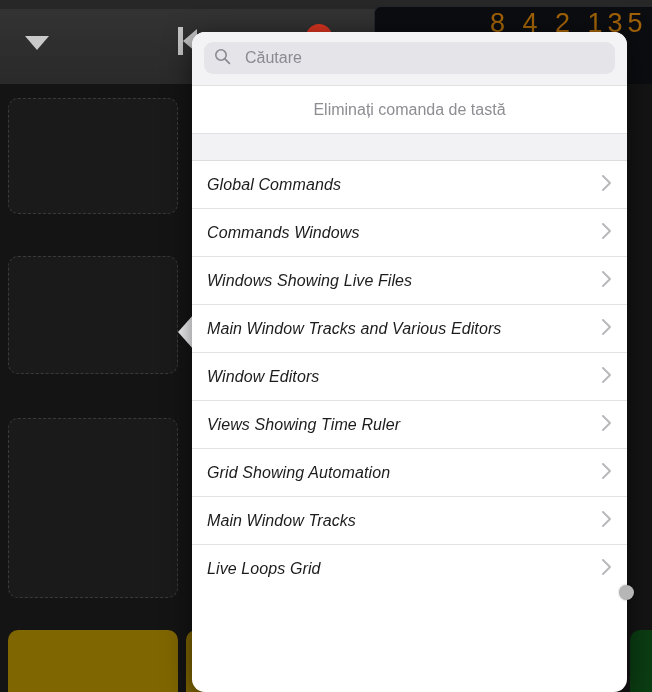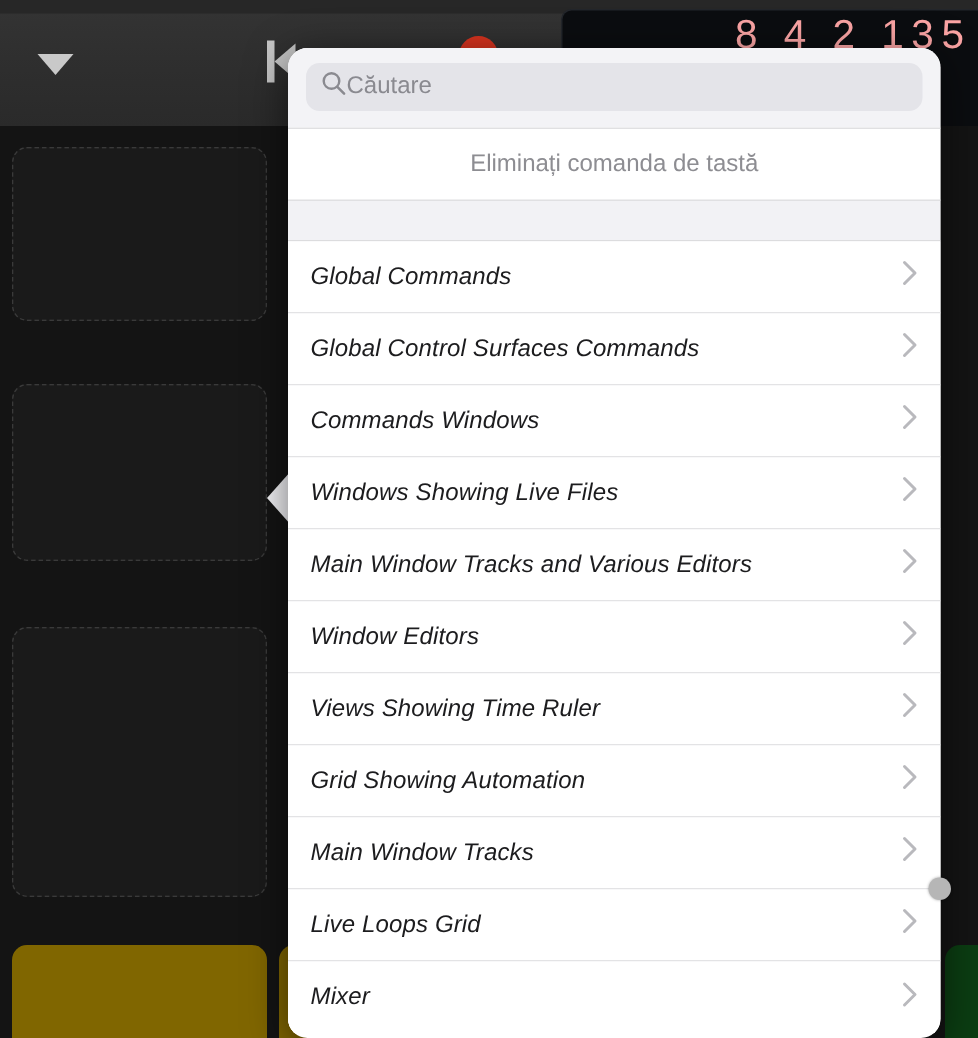--- a/index.html
+++ b/index.html
@@ -47,21 +47,21 @@
     width: 278px; height: 78px;
     background: #0b0d10;
     border-radius: 7px 0 0 7px;
     border: 1px solid #23262b;
     border-right: none;
   }
   .lcd-numbers {
     position: absolute;
     left: 490px; top: 8px;
     width: 162px;
-    color: #fca5a5;
+    color: #a16207;
     font-size: 27px;
     letter-spacing: 5px;
     text-align: left;
     font-family: "Liberation Sans", sans-serif;
   }
 
   .tri-down {
     position: absolute;
     left: 25px; top: 36px;
     width: 0; height: 0;
@@ -136,21 +136,21 @@
     clip-path: polygon(100% 0%, 100% 100%, 0% 50%);
   }
 
   .pop-header {
     background: #f3f3f6;
     padding: 10px 12px 11px 12px;
   }
   .search-box {
     display: flex;
     align-items: center;
-    gap: 0;
+    gap: 14px;
     height: 32px;
     border-radius: 9px;
     background: #e4e4e9;
     padding: 0 10px;
   }
   .search-icon { flex: 0 0 auto; display: block; }
   .search-placeholder {
     color: #8a8a90;
     font-size: 16px;
     line-height: 1;
@@ -270,26 +270,20 @@
     </div>
 
     <div class="list" id="command-list">
         <div class="list-item">
           <span class="list-item-label">Global Commands</span>
           <span class="chevron"><svg width="12" height="20" viewBox="0 0 12 20" aria-hidden="true">
               <polyline points="2,3 9,10 2,17" fill="none" stroke="#b9b9bd" stroke-width="2" stroke-linecap="round" stroke-linejoin="round"></polyline>
             </svg></span>
         </div>
         <div class="list-item">
-          <span class="list-item-label">Global Control Surfaces Commands</span>
-          <span class="chevron"><svg width="12" height="20" viewBox="0 0 12 20" aria-hidden="true">
-              <polyline points="2,3 9,10 2,17" fill="none" stroke="#b9b9bd" stroke-width="2" stroke-linecap="round" stroke-linejoin="round"></polyline>
-            </svg></span>
-        </div>
-        <div class="list-item">
           <span class="list-item-label">Commands Windows</span>
           <span class="chevron"><svg width="12" height="20" viewBox="0 0 12 20" aria-hidden="true">
               <polyline points="2,3 9,10 2,17" fill="none" stroke="#b9b9bd" stroke-width="2" stroke-linecap="round" stroke-linejoin="round"></polyline>
             </svg></span>
         </div>
         <div class="list-item">
           <span class="list-item-label">Windows Showing Live Files</span>
           <span class="chevron"><svg width="12" height="20" viewBox="0 0 12 20" aria-hidden="true">
               <polyline points="2,3 9,10 2,17" fill="none" stroke="#b9b9bd" stroke-width="2" stroke-linecap="round" stroke-linejoin="round"></polyline>
             </svg></span>
@@ -319,26 +313,20 @@
             </svg></span>
         </div>
         <div class="list-item">
           <span class="list-item-label">Main Window Tracks</span>
           <span class="chevron"><svg width="12" height="20" viewBox="0 0 12 20" aria-hidden="true">
               <polyline points="2,3 9,10 2,17" fill="none" stroke="#b9b9bd" stroke-width="2" stroke-linecap="round" stroke-linejoin="round"></polyline>
             </svg></span>
         </div>
         <div class="list-item">
           <span class="list-item-label">Live Loops Grid</span>
-          <span class="chevron"><svg width="12" height="20" viewBox="0 0 12 20" aria-hidden="true">
-              <polyline points="2,3 9,10 2,17" fill="none" stroke="#b9b9bd" stroke-width="2" stroke-linecap="round" stroke-linejoin="round"></polyline>
-            </svg></span>
-        </div>
-        <div class="list-item">
-          <span class="list-item-label">Mixer</span>
           <span class="chevron"><svg width="12" height="20" viewBox="0 0 12 20" aria-hidden="true">
               <polyline points="2,3 9,10 2,17" fill="none" stroke="#b9b9bd" stroke-width="2" stroke-linecap="round" stroke-linejoin="round"></polyline>
             </svg></span>
         </div>
       </div>
   </div>
 
   <div class="scroll-knob"></div>
 </div>
 

